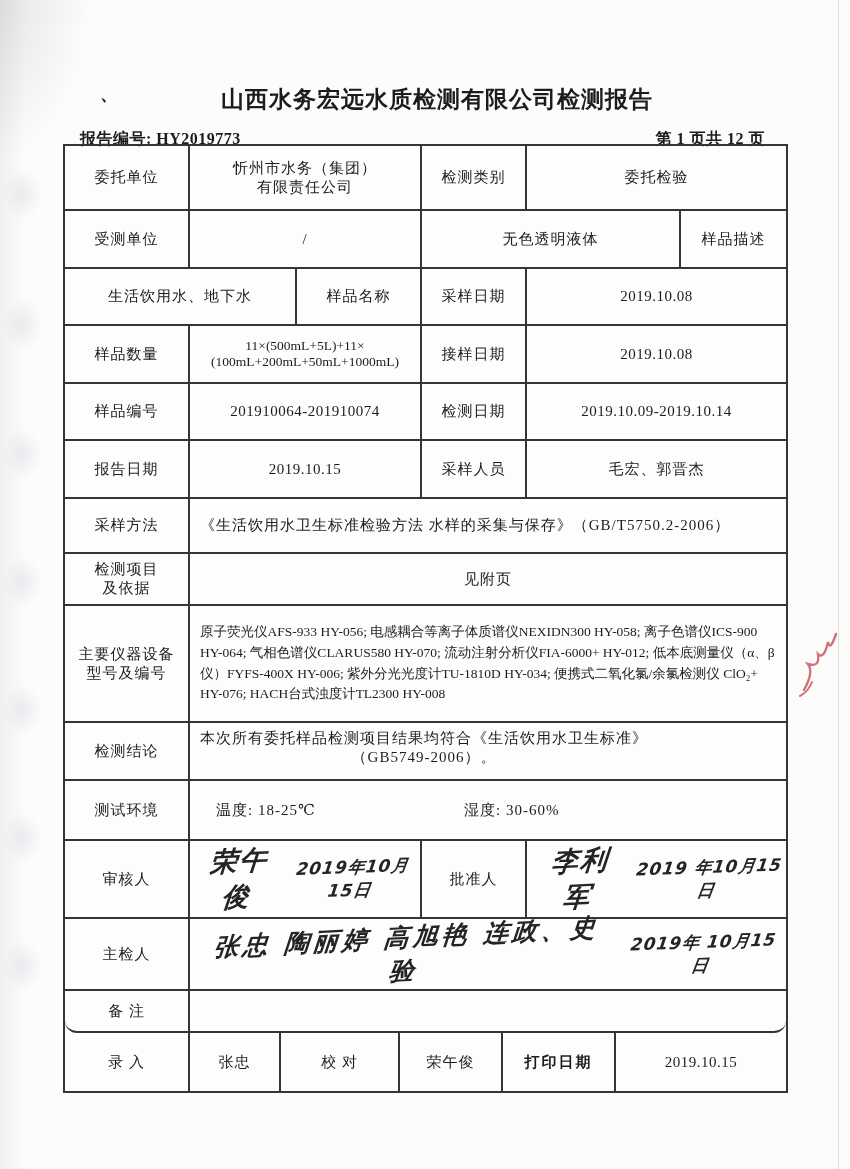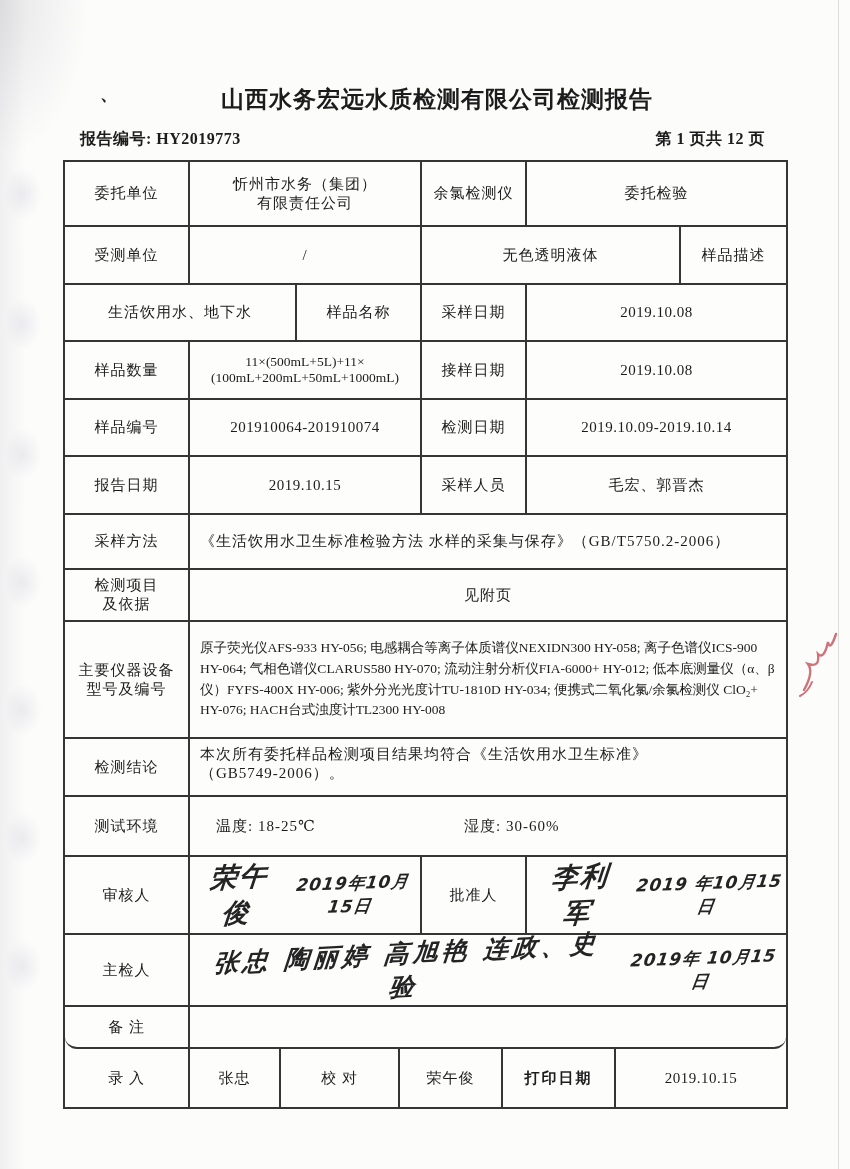--- a/index.html
+++ b/index.html
@@ -18,34 +18,34 @@
     background:radial-gradient(closest-side,rgba(150,150,180,.16),rgba(150,150,180,0));}
   .edge-line{position:absolute;left:838px;top:0;width:1px;height:100%;background:#dcdcda;}
   .red-mark{position:absolute;left:794px;top:612px;width:48px;height:100px;opacity:.75;}
   
   .tick{position:absolute;left:100px;top:82px;font-size:18px;font-weight:bold;}
   .title{position:absolute;left:12px;top:84px;width:100%;text-align:center;
     font-size:23px;font-weight:bold;letter-spacing:1px;}
   .meta{position:absolute;left:80px;top:129px;width:685px;display:flex;
     justify-content:space-between;font-size:16px;font-weight:bold;letter-spacing:.5px;}
   
-  .tbl{position:absolute;left:63px;top:160px;width:725px;
+  .tbl{position:absolute;left:63px;top:144px;width:725px;
     border:2px solid #353535;box-sizing:border-box;background:rgba(255,255,255,.4);}
   .row{display:flex;border-bottom:2px solid #353535;box-sizing:border-box;}
   .row:last-child{border-bottom:none;}
   .cell{border-right:2px solid #353535;box-sizing:border-box;
     display:flex;align-items:center;justify-content:center;
     font-size:15px;letter-spacing:1px;text-align:center;white-space:pre-line;
     padding:2px 4px;overflow:visible;}
   .cell:last-child{border-right:none;}
   .c1{flex:0 0 125px;}
   .c2{flex:0 0 232px;}
   .c3{flex:0 0 105px;}
   .c4{flex:1 1 auto;}
-  .left{justify-content:flex-start;text-align:left;padding-left:10px;padding-right:8px;}
+  .left{justify-content:flex-start;text-align:center;padding-left:10px;padding-right:8px;}
   .small{font-size:13.5px;letter-spacing:0;}
   .num{font-family:"Liberation Serif","DejaVu Serif",serif;letter-spacing:.5px;}
   
   .h65{min-height:65px;} .h58{min-height:58px;} .h57{min-height:57px;}
   .h55{min-height:55px;} .h52{min-height:52px;} .h117{min-height:117px;}
   .h60{min-height:60px;} .h61{min-height:61px;} .h42{min-height:42px;border-radius:12px;}
   
   .hand{font-family:"DejaVu Sans",sans-serif;font-style:italic;font-weight:bold;
     display:inline-block;transform:rotate(-3deg) skewX(-8deg);color:#242424;}
   .sig-big{font-size:27px;letter-spacing:2px;}
@@ -83,21 +83,21 @@
   <span>报告编号: HY2019773</span>
   <span>第 1 页共 12 页</span>
 </div>
 
 <div class="tbl">
 
   <div class="row h65">
     <div class="cell c1">委托单位</div>
     <div class="cell c2">忻州市水务（集团）
 有限责任公司</div>
-    <div class="cell c3">余氯检测仪</div>
+    <div class="cell c3">检测类别</div>
     <div class="cell c4">委托检验</div>
   </div>
 
   <div class="row h58">
     <div class="cell c1">受测单位</div>
     <div class="cell c2">/</div>
     <div class="cell c4">无色透明液体</div>
     <div class="cell c3">样品描述</div>
   </div>
 

